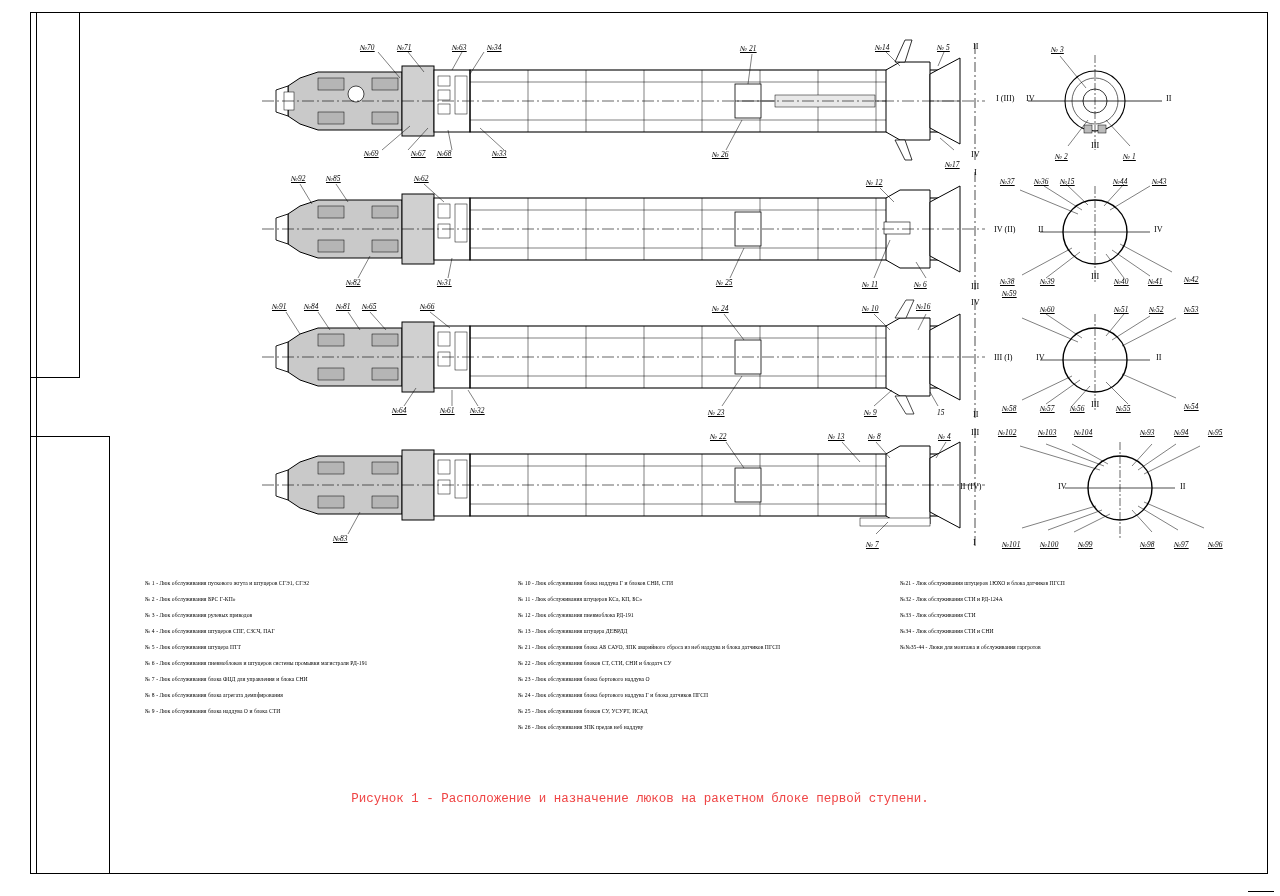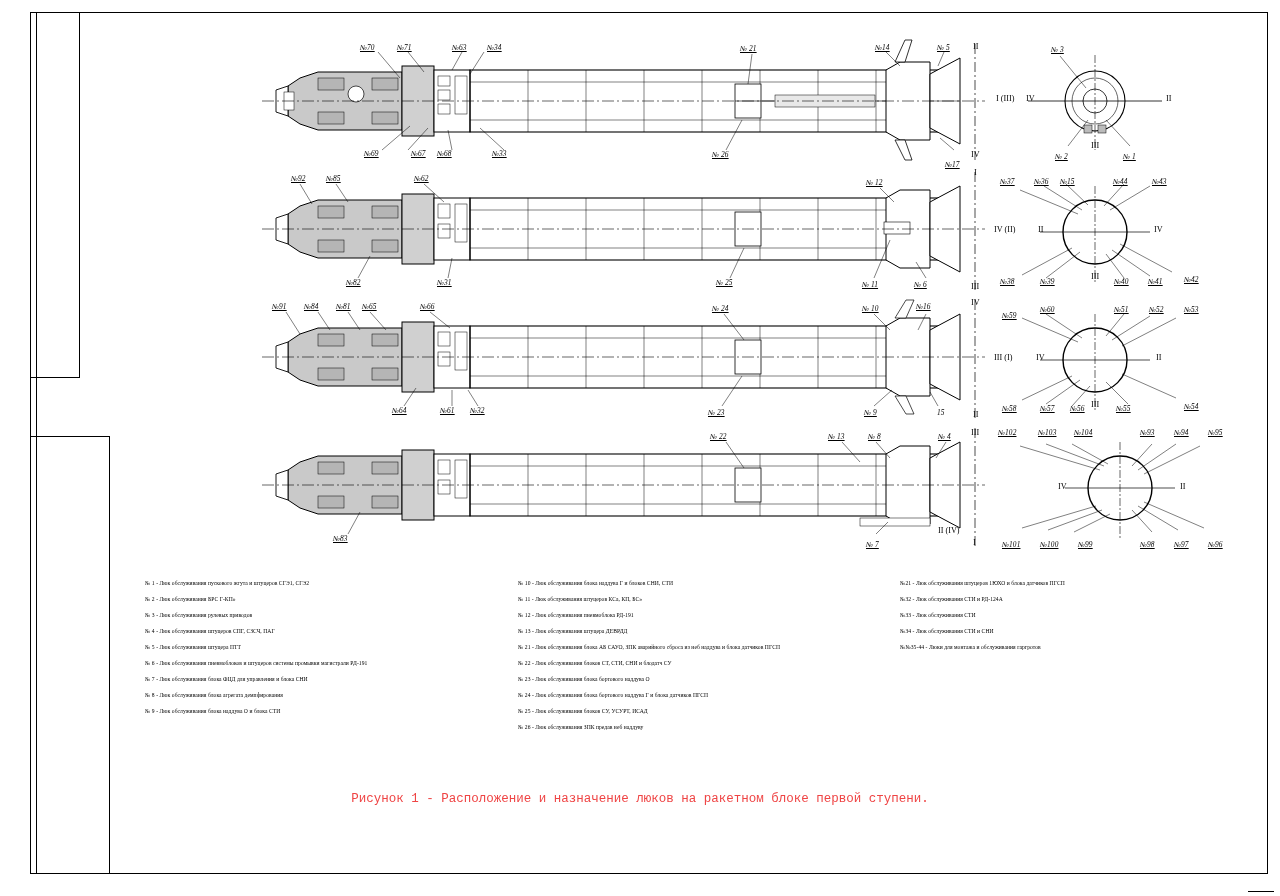--- a/index.html
+++ b/index.html
@@ -413,41 +413,41 @@
   <div class="lbl" style="left:440px; top:406px;">№61</div>
   <div class="lbl" style="left:470px; top:406px;">№32</div>
   <div class="lbl" style="left:708px; top:408px;">№ 23</div>
   <div class="lbl" style="left:864px; top:408px;">№ 9</div>
   <div class="lbl" style="left:937px; top:408px; text-decoration:none;">15</div>
   <div class="rom" style="left:971px; top:298px;">IV</div>
   <div class="rom" style="left:973px; top:410px;">II</div>
   <div class="rom" style="left:994px; top:353px;">III (I)</div>
   <div class="rom" style="left:1036px; top:353px;">IV</div>
   <div class="rom" style="left:1156px; top:353px;">II</div>
-  <div class="lbl" style="left:1002px; top:311px;">№59</div>
+  <div class="lbl" style="left:1002px; top:289px;">№59</div>
   <div class="lbl" style="left:1040px; top:305px;">№60</div>
   <div class="lbl" style="left:1114px; top:305px;">№51</div>
   <div class="lbl" style="left:1149px; top:305px;">№52</div>
   <div class="lbl" style="left:1184px; top:305px;">№53</div>
   <div class="lbl" style="left:1002px; top:404px;">№58</div>
   <div class="lbl" style="left:1040px; top:404px;">№57</div>
   <div class="lbl" style="left:1070px; top:404px;font-style:italic;">№56</div>
   <div class="rom" style="left:1091px; top:400px;">III</div>
   <div class="lbl" style="left:1116px; top:404px;">№55</div>
   <div class="lbl" style="left:1184px; top:402px;">№54</div>
 
   <div class="lbl" style="left:710px; top:432px;">№ 22</div>
   <div class="lbl" style="left:828px; top:432px;">№ 13</div>
   <div class="lbl" style="left:868px; top:432px;">№ 8</div>
   <div class="lbl" style="left:938px; top:432px;">№ 4</div>
   <div class="lbl" style="left:333px; top:534px;">№83</div>
   <div class="lbl" style="left:866px; top:540px;">№ 7</div>
   <div class="rom" style="left:971px; top:428px;">III</div>
   <div class="rom" style="left:973px; top:538px;">I</div>
-  <div class="rom" style="left:938px; top:482px;margin-top:44px;">II (IV)</div>
+  <div class="rom" style="left:960px; top:482px;">II (IV)</div>
   <div class="rom" style="left:1058px; top:482px;">IV</div>
   <div class="rom" style="left:1180px; top:482px;">II</div>
   <div class="lbl" style="left:998px; top:428px;">№102</div>
   <div class="lbl" style="left:1038px; top:428px;">№103</div>
   <div class="lbl" style="left:1074px; top:428px;">№104</div>
   <div class="lbl" style="left:1140px; top:428px;">№93</div>
   <div class="lbl" style="left:1174px; top:428px;">№94</div>
   <div class="lbl" style="left:1208px; top:428px;">№95</div>
   <div class="lbl" style="left:1002px; top:540px;">№101</div>
   <div class="lbl" style="left:1040px; top:540px;">№100</div>

